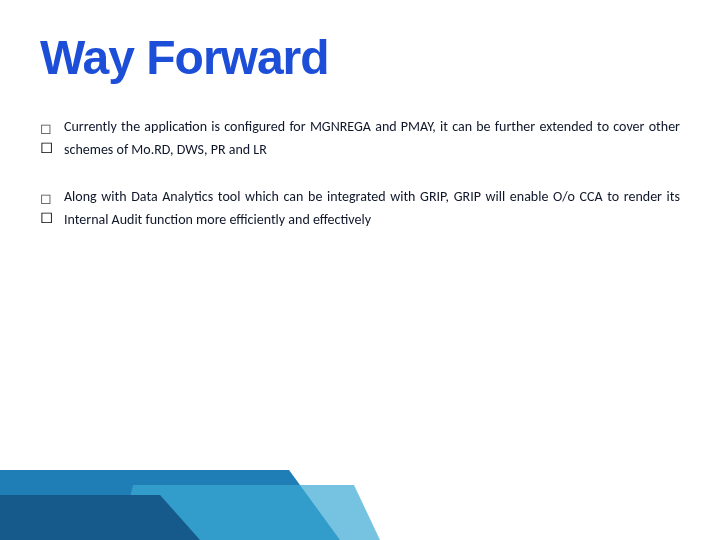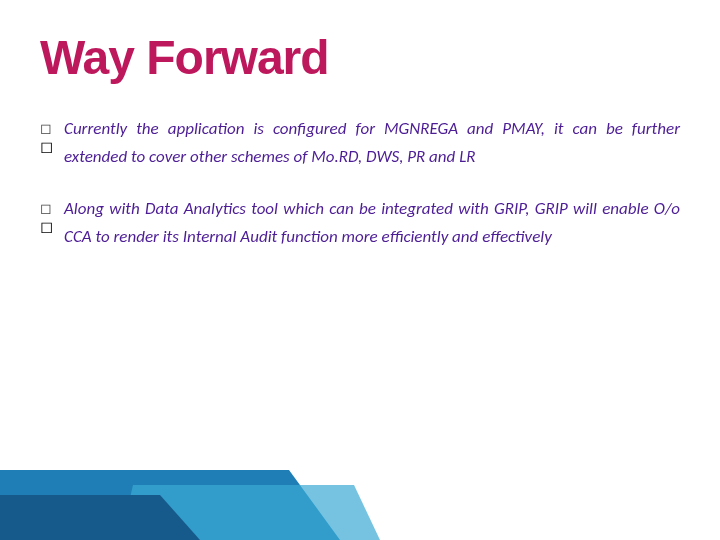--- a/index.html
+++ b/index.html
@@ -21,21 +21,21 @@
       width: 720px;
       height: 540px;
       background: #ffffff;
       position: relative;
       padding: 30px 40px 80px 40px;
     }
 
     .title {
       font-size: 48px;
       font-weight: bold;
-      color: #be185d;
+      color: #1d4ed8;
       margin-bottom: 30px;
       font-family: 'Arial', 'Helvetica', sans-serif;
       letter-spacing: -1px;
     }
 
     .bullet-section {
       margin-bottom: 24px;
       display: flex;
       align-items: flex-start;
       gap: 8px;
@@ -49,26 +49,25 @@
       position: relative;
     }
 
     .bullet-icon::before {
       content: '◻';
       font-size: 14px;
       color: #444;
     }
 
     .bullet-text {
-      font-size: 17px;
-      color: #4c1d95;
+      font-size: 14px;
+      color: #0f172a;
       line-height: 1.65;
       font-family: 'Calibri', 'Arial', sans-serif;
       text-align: justify;
-      font-style: italic;
     }
 
     .bottom-decoration {
       position: absolute;
       bottom: 0;
       left: 0;
       width: 100%;
       height: 70px;
       overflow: hidden;
     }

